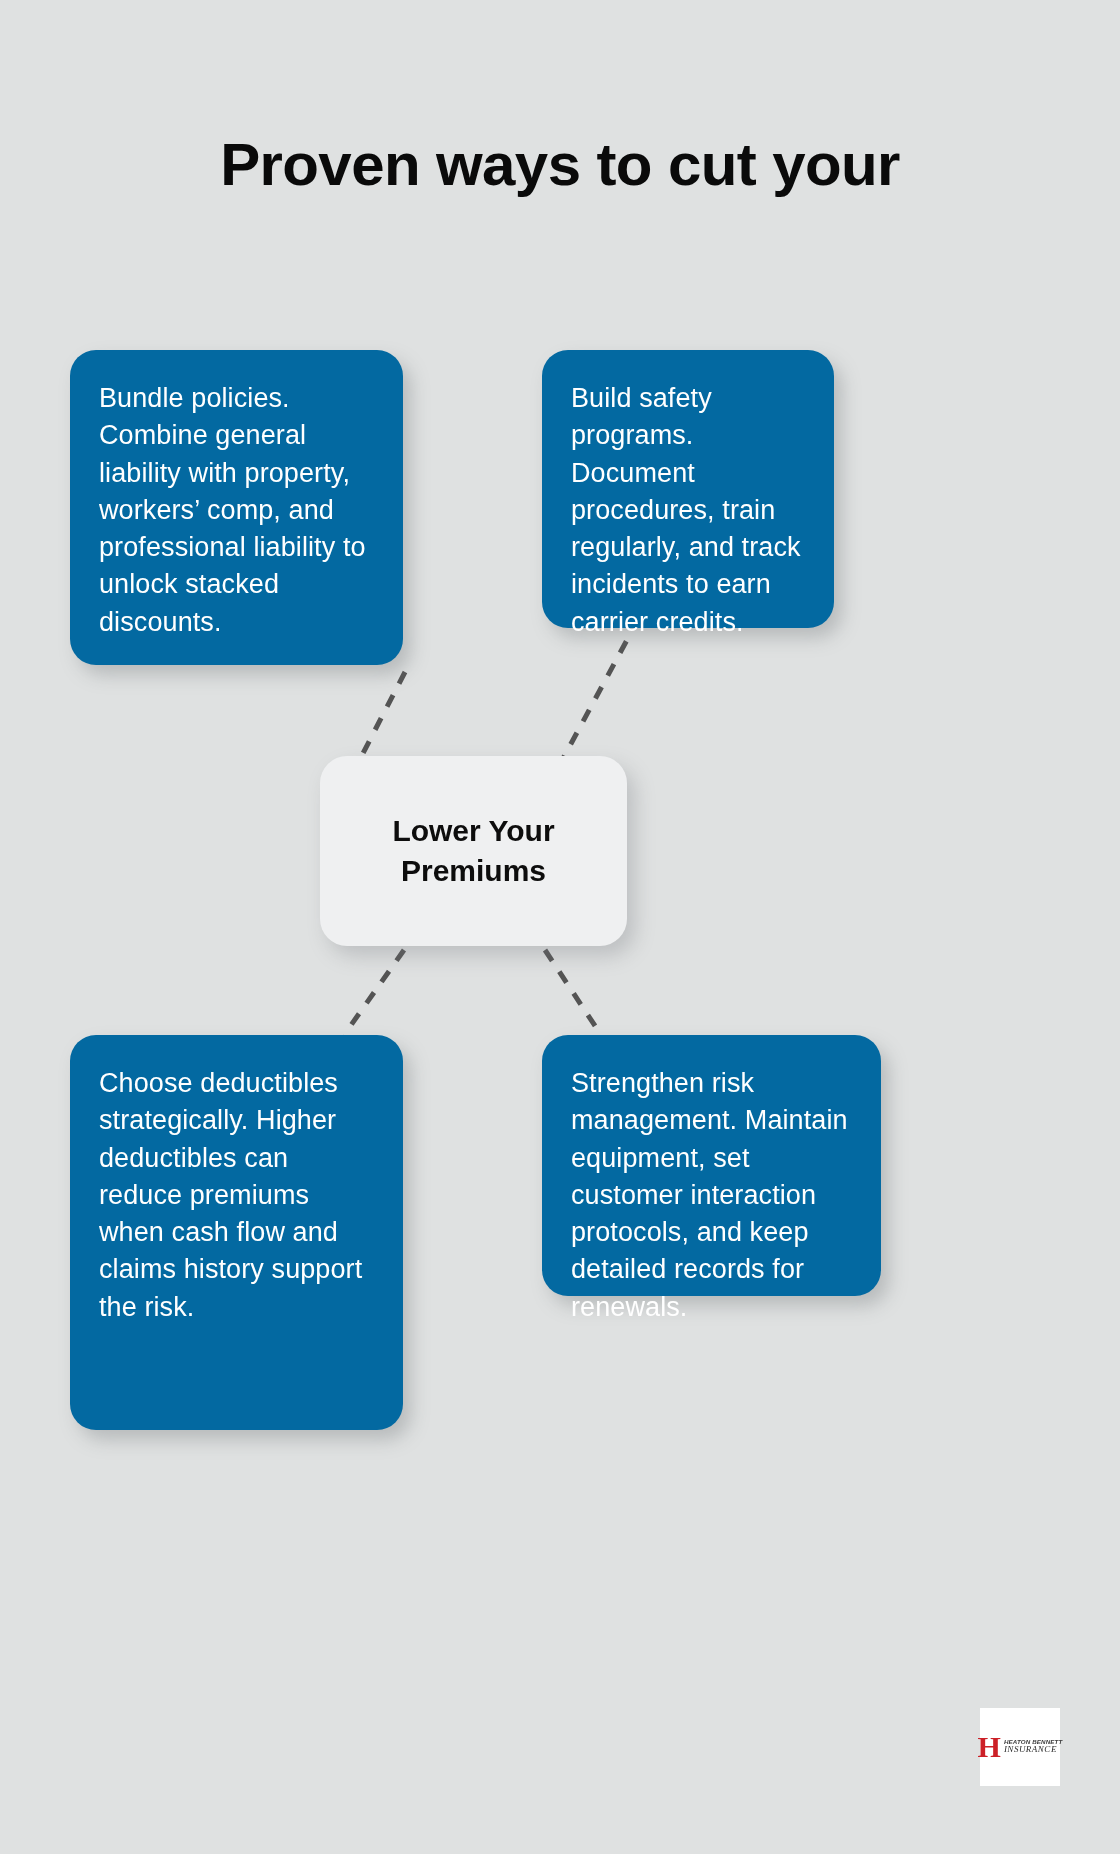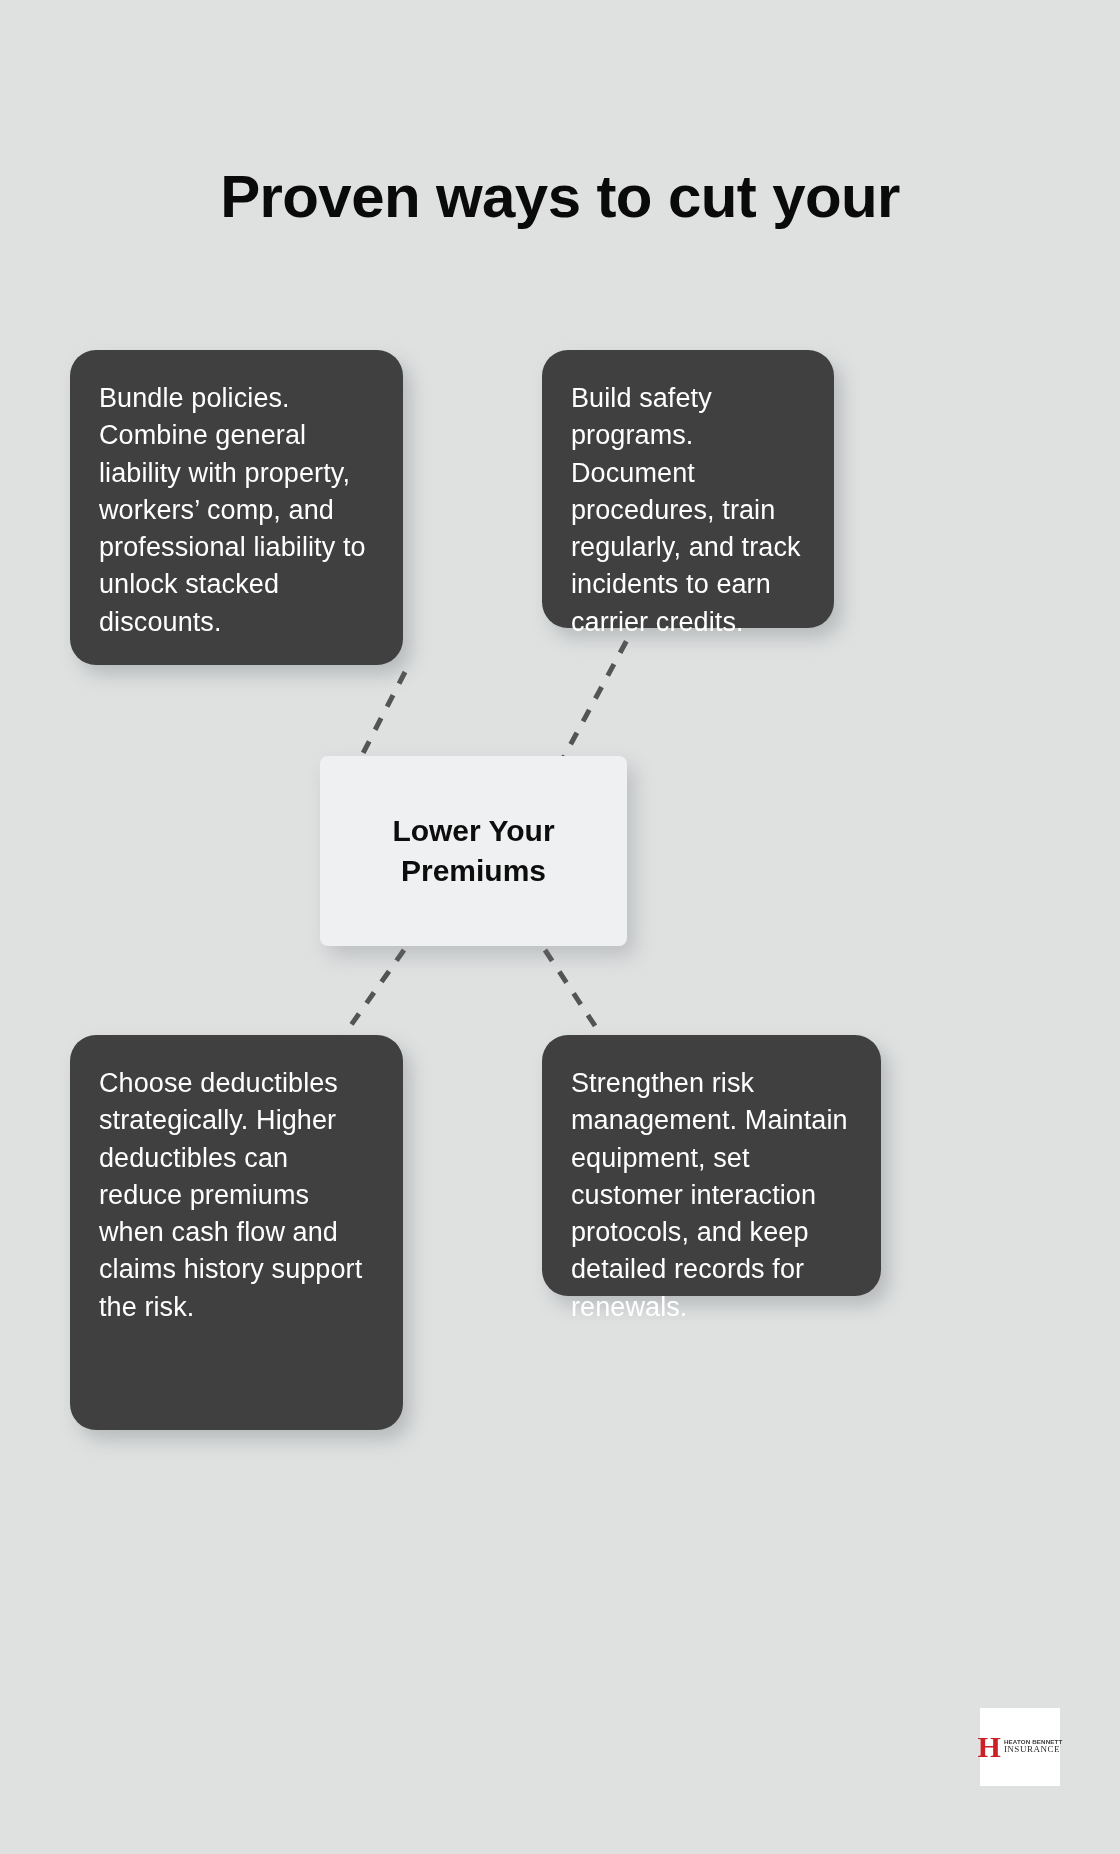--- a/index.html
+++ b/index.html
@@ -29,36 +29,36 @@
     width: 1120px;
     text-align: center;
     font-size: 60px;
     line-height: 1.18;
     font-weight: bold;
     color: #0a0a0a;
     letter-spacing: -0.6px;
     padding: 0 150px;
     box-sizing: border-box;
   }
-  .title-line { display: block; margin-top: 32px; }
+  .title-line { display: block; }
 
   
   #connectors {
     position: absolute;
     left: 0;
     top: 0;
     width: 1120px;
     height: 1854px;
     pointer-events: none;
   }
 
   
   .card {
     position: absolute;
-    background: #404040;
+    background: #0369a1;
     border-radius: 26px;
     box-shadow: 8px 10px 18px rgba(120,125,130,0.38);
     color: #ffffff;
     font-size: 27px;
     line-height: 1.38;
     box-sizing: border-box;
     padding: 30px 30px 48px 29px;
     letter-spacing: 0.1px;
   }
 
@@ -68,21 +68,21 @@
   .card.br { left: 542px; top: 1035px; width: 339px; height: 261px; }
 
   
   .center-node {
     position: absolute;
     left: 320px;
     top: 756px;
     width: 307px;
     height: 190px;
     background: #eff0f1;
-    border-radius: 8px;
+    border-radius: 27px;
     box-shadow: 8px 10px 20px rgba(120,125,130,0.33);
     display: flex;
     align-items: center;
     justify-content: center;
     text-align: center;
     font-size: 30px;
     font-weight: bold;
     line-height: 1.34;
     color: #0d0d0d;
     box-sizing: border-box;
@@ -112,20 +112,21 @@
     font-size: 30px;
     font-weight: bold;
     line-height: 1;
     letter-spacing: 0;
   }
   .logo-words {
     display: flex;
     flex-direction: column;
     justify-content: center;
     line-height: 1.08;
+    font-style: italic;
   }
   .logo-top {
     font-family: "Liberation Sans", sans-serif;
     font-size: 6.2px;
     font-weight: bold;
     color: #3b3b3b;
     letter-spacing: 0.15px;
     white-space: nowrap;
   }
   .logo-bottom {

